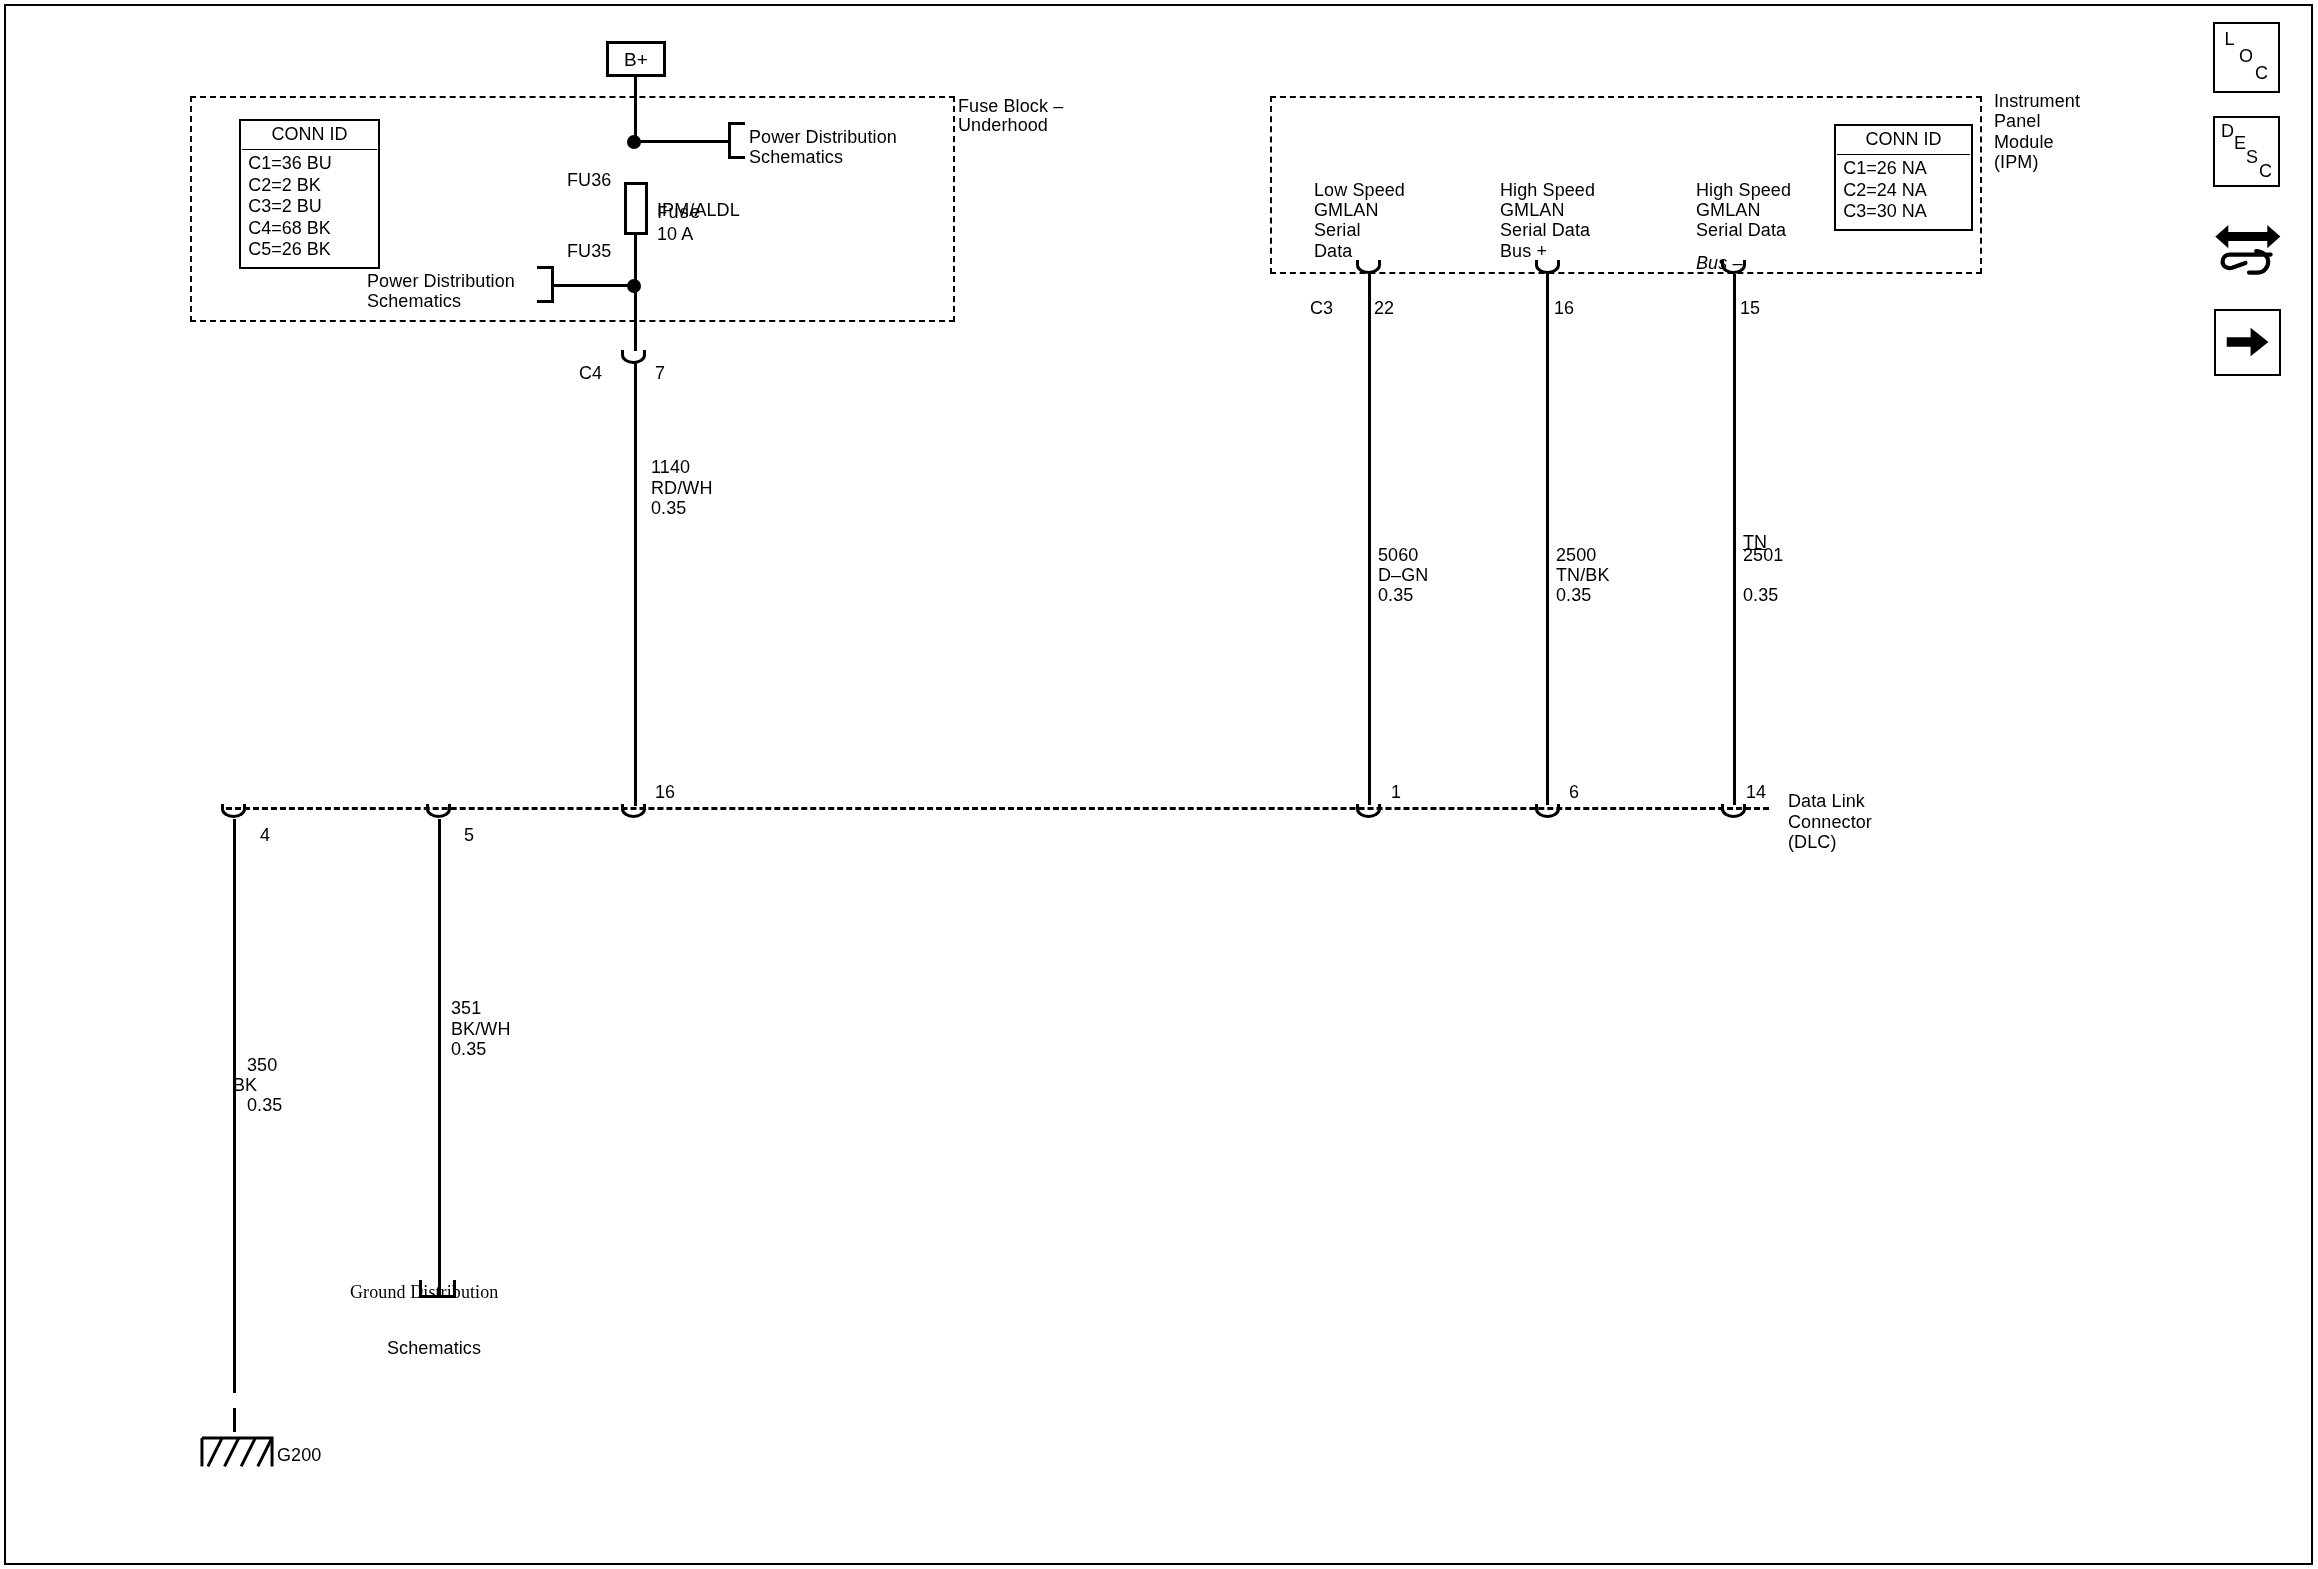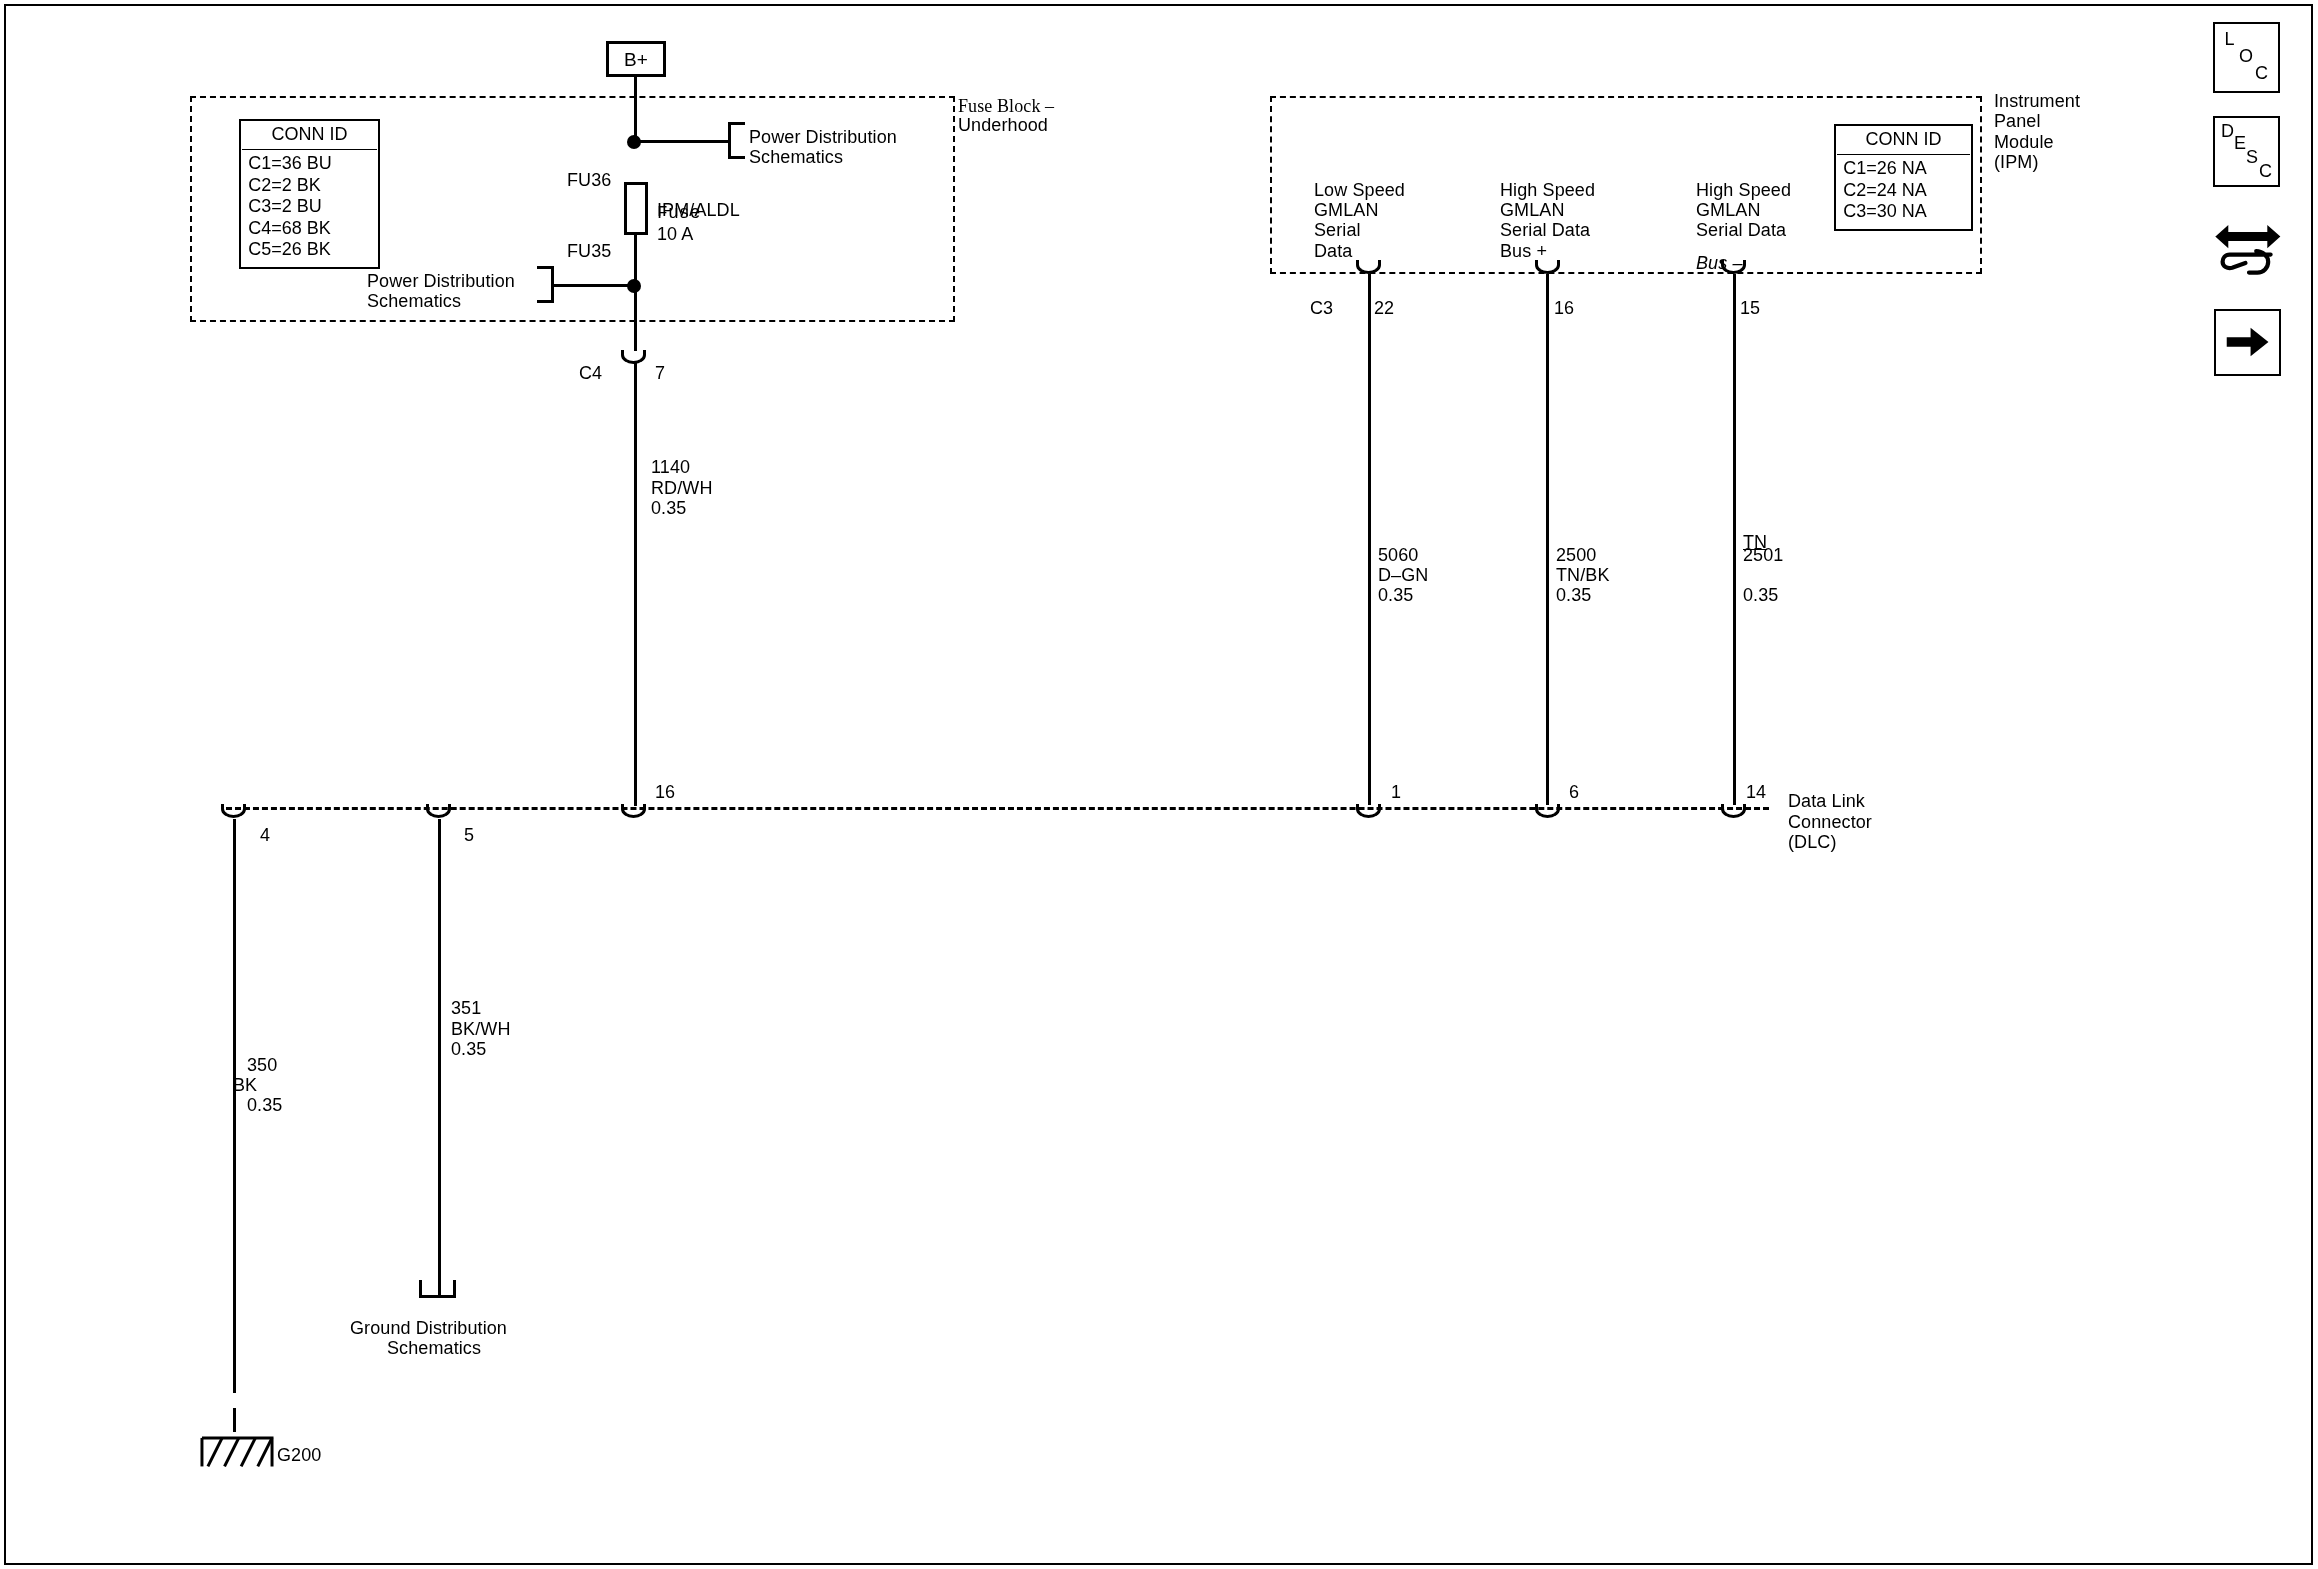--- a/index.html
+++ b/index.html
@@ -147,21 +147,21 @@
 
 <div id="page">
   <div class="border-frame"></div>
 
   <div class="bplus" style="left:606px; top:41px; width:60px; height:36px;">B+</div>
 
   <div class="line-v" style="left:634px; top:77px; height:65px;"></div>
 
   <div class="dashbox" style="left:190px; top:96px; width:765px; height:226px;"></div>
 
-  <div class="txt" style="left:958px; top:96px;font-family:Liberation Serif, serif;">Fuse Block –</div>
+  <div class="txt" style="left:958px; top:96px;">Fuse Block –</div>
   <div class="txt" style="left:958px; top:115px;">Underhood</div>
 
   <div class="connid" style="left:239px; top:119px; width:141px;">
     <div class="hdr">CONN ID</div>
     <div class="row">C1=36 BU</div>
     <div class="row">C2=2 BK</div>
     <div class="row">C3=2 BU</div>
     <div class="row">C4=68 BK</div>
     <div class="row">C5=26 BK</div>
   </div>
@@ -288,21 +288,21 @@
       <line x1="100" y1="58" x2="124" y2="10" stroke="#000" stroke-width="5"></line>
     </svg>
   </div>
   <div class="txt" style="left:277px; top:1445px;">G200</div>
 
   <div class="line-v" style="left:438px; top:819px; height:479px;"></div>
   <div class="txt" style="left:451px; top:998px;">351</div>
   <div class="txt" style="left:451px; top:1019px;">BK/WH</div>
   <div class="txt" style="left:451px; top:1039px;">0.35</div>
   <div class="bracket-down" style="left:419px; top:1280px; width:37px; height:18px;"></div>
-  <div class="txt" style="left:350px; top:1318px;">Ground Distribution</div>
+  <div class="txt" style="left:350px; top:1282px;font-family:Liberation Serif, serif;">Ground Distribution</div>
   <div class="txt" style="left:387px; top:1338px;">Schematics</div>
 
   <div class="tool" style="left:2213px; top:21.5px; width:67px; height:71px;">
     <span class="toolletter" style="left:9.6px; top:6px;">L</span>
     <span class="toolletter" style="left:24px; top:23px;">O</span>
     <span class="toolletter" style="left:40px; top:40px;">C</span>
   </div>
 
   <div class="tool" style="left:2213px; top:116px; width:67px; height:71px;">
     <span class="toolletter" style="left:6px; top:3.6px;">D</span>

